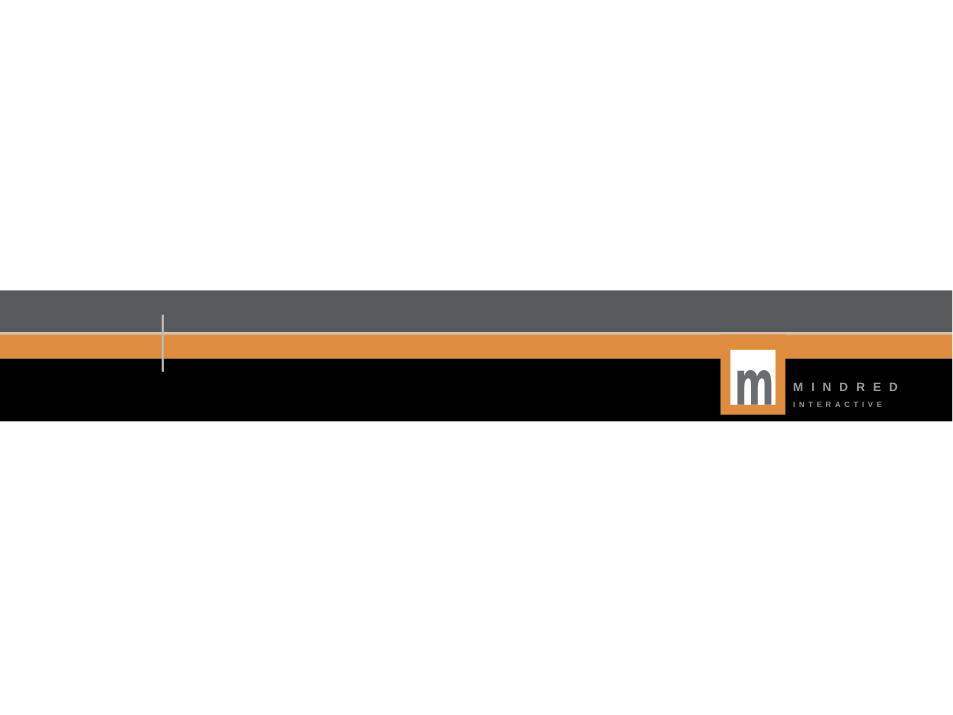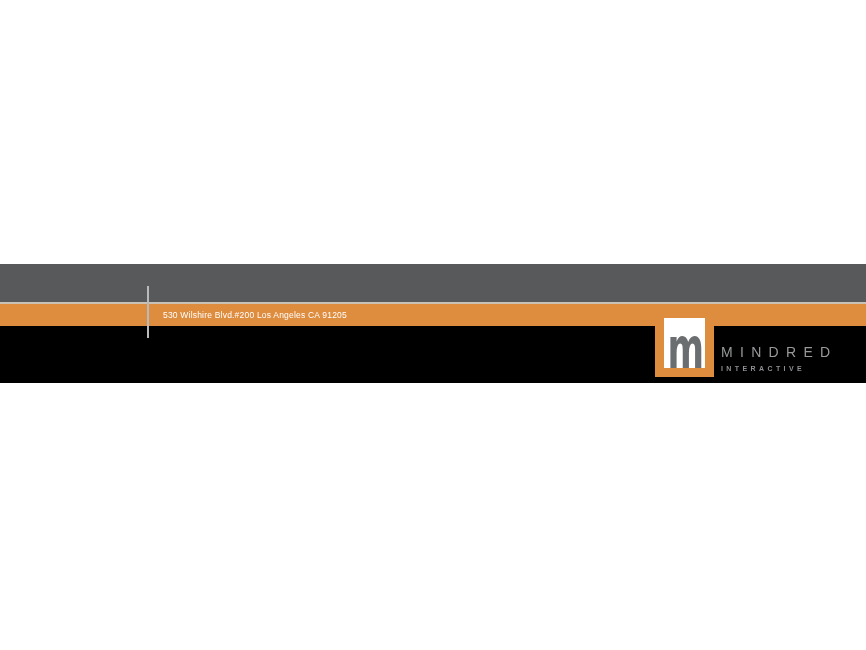--- a/index.html
+++ b/index.html
@@ -83,22 +83,22 @@
     position: absolute;
     left: 0; top: 0;
     width: 41px; height: 50px;
     display: block;
   }
 
   
   .wordmark {
     position: absolute;
     left: 721px; top: 345px;
-    font-size: 14px;
-    font-weight: normal;
+    font-size: 11px;
+    font-weight: bold;
     letter-spacing: 7.3px;
     line-height: 14px;
     color: var(--wordmark_gray, #97999b);
     z-index: 6;
     white-space: nowrap;
   }
   .tagline {
     position: absolute;
     left: 721px; top: 364.5px;
     font-size: 7px;
@@ -115,21 +115,20 @@
 
 <div class="canvas">
 
   <div class="band-gray"></div>
   <div class="band-separator"></div>
   <div class="band-orange"></div>
   <div class="band-black"></div>
 
   <div class="vline"></div>
 
-  <div class="address">530 Wilshire Blvd.#200 Los Angeles CA 91205</div>
 
   <div class="logo-square">
     <div class="logo-square-inner">
       <svg class="monogram-svg" viewBox="0 0 41 50" xmlns="http://www.w3.org/2000/svg" aria-hidden="true">
         <text x="0" y="0" transform="translate(3.5,50) scale(0.615,1)" font-family="DejaVu Sans, sans-serif" font-weight="bold" font-size="57" fill="#6b6e70">m</text>
       </svg>
     </div>
   </div>
 
   <div class="wordmark">MINDRED</div>

